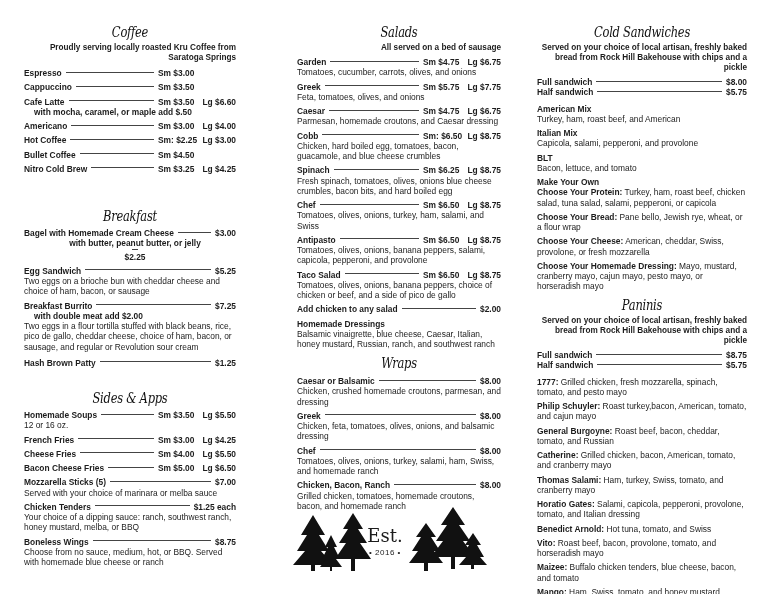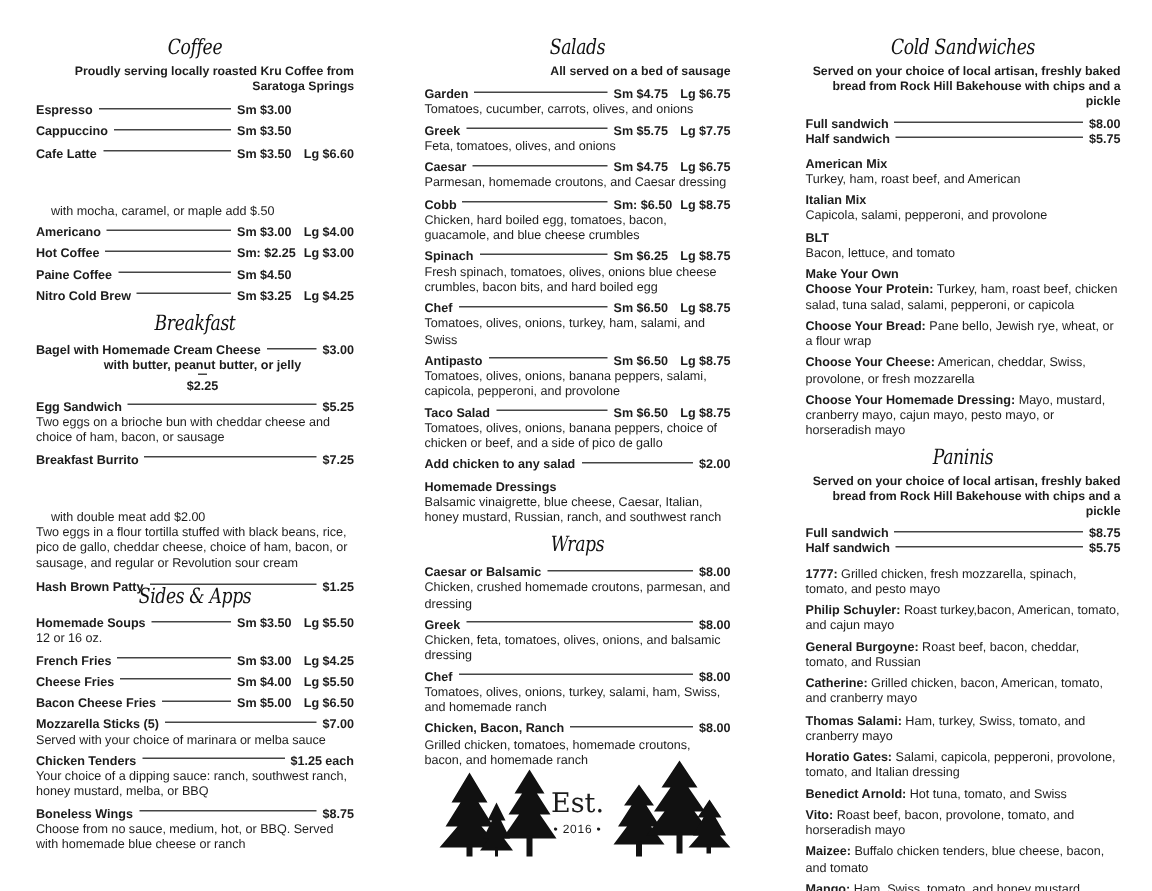--- a/index.html
+++ b/index.html
@@ -1,32 +1,32 @@
 <!DOCTYPE html>
 <html><head>
 <meta charset="utf-8">
 <style>
   * { box-sizing: border-box; margin: 0; padding: 0; }
   html, body { width: 768px; height: 594px; background: #ffffff; overflow: hidden; }
   body { font-family: "Liberation Sans", "DejaVu Sans", sans-serif; color: #1c1c1c; font-size: 8.4px; line-height: 1.22; }
   .page { position: relative; width: 768px; height: 594px; }
   .col { position: absolute; top: 0; }
   .col1 { left: 24px; width: 212px; }
-  .col2 { left: 283px; width: 204px; }
+  .col2 { left: 297px; width: 204px; }
   .col3 { left: 537px; width: 210px; }
   .heading { font-family: "DejaVu Serif", serif; font-style: italic; text-align: center; font-size: 14px; letter-spacing: -0.3px; color: #111; font-weight: normal; transform: scaleX(0.82); }
   .sub { text-align: right; font-weight: bold; font-size: 8.2px; margin-bottom: 4px; }
   .item { margin-bottom: 4px; }
   .row { display: flex; align-items: center; white-space: nowrap; }
   .row .name { font-weight: bold; }
   .row .dots { flex: 1; border-bottom: 0.8px solid #444; margin: 0 4px 2px 4px; min-width: 6px; }
   .row .sm { width: 42px; text-align: left; font-weight: bold; }
   .row .lg { width: 36px; text-align: right; font-weight: bold; }
   .row .price { font-weight: bold; }
-  .note { font-weight: normal; padding-left: 10px; margin-top: 28px; }
+  .note { font-weight: bold; padding-left: 10px; }
   .desc { font-weight: normal; }
   .desc-b { font-weight: bold; }
   .trees { position: absolute; left: 283px; top: 505px; width: 204px; height: 70px; }
   .est { position: absolute; left: 82px; top: 22px; width: 40px; text-align: center; }
   .est .big { font-family: "DejaVu Serif", serif; font-size: 18px; display: block; line-height: 1; }
   .est .yr { font-size: 8px; display: block; margin-top: 3px; letter-spacing: 0.5px; }
 </style>
 </head>
 <body>
 
@@ -73,21 +73,21 @@
           <div class="item">
             <div class="row">
               <span class="name">Hot Coffee</span>
               <span class="dots"></span>
               <span class="sm">Sm: $2.25</span>
               <span class="lg">Lg $3.00</span>
             </div>
           </div>
           <div class="item">
             <div class="row">
-              <span class="name">Paine Coffee</span>
+              <span class="name">Bullet Coffee</span>
               <span class="dots"></span>
               <span class="sm">Sm $4.50</span>
               <span class="lg"></span>
             </div>
           </div>
           <div class="item">
             <div class="row">
               <span class="name">Nitro Cold Brew</span>
               <span class="dots"></span>
               <span class="sm">Sm $3.25</span>

